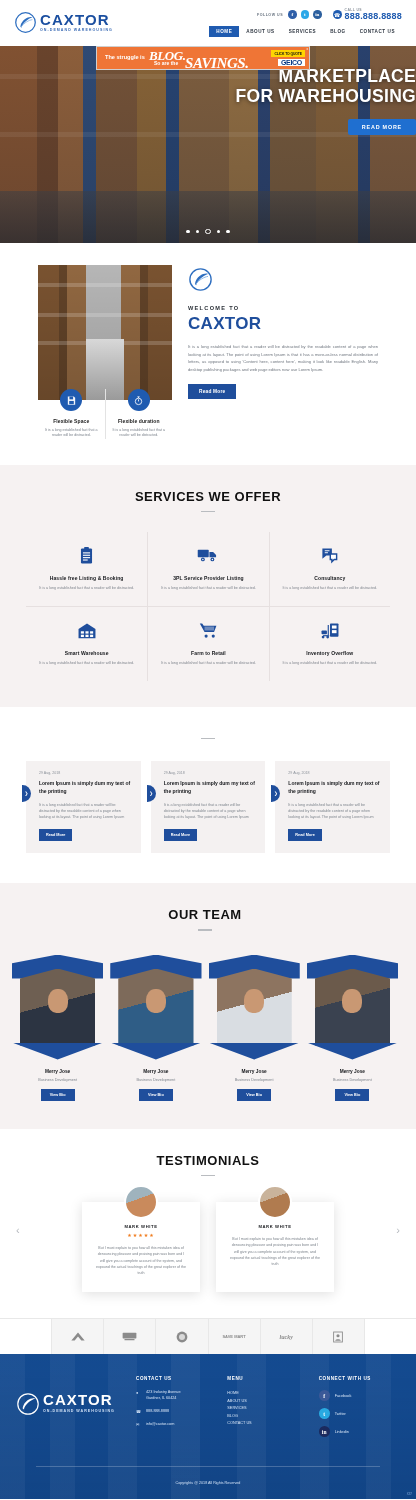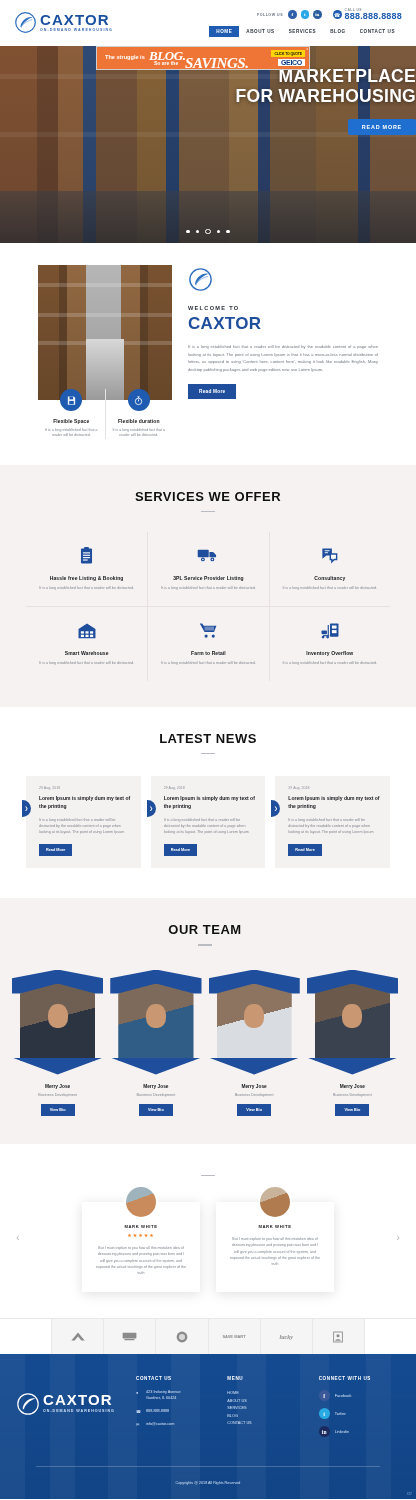--- a/index.html
+++ b/index.html
@@ -413,21 +413,20 @@
           </svg>
         </div>
         <div class="svc-t">Inventory Overflow</div>
         <div class="svc-d">It is a long established fact that a reader will be distracted.</div>
       </div>
 
     </div>
   </div>
 
   <div class="news">
-    <div class="sec-title">LATEST NEWS</div>
     <div class="sec-rule"></div>
     <div class="news-grid">
 
       <div class="news-card">
         <span class="news-arrow">❯</span>
         <div class="news-date">29 Aug, 2018</div>
         <div class="news-t">Lorem Ipsum is simply dum my text of the printing</div>
         <div class="news-p">It is a long established fact that a reader will be distracted by the readable content of a page when looking at its layout. The point of using Lorem Ipsum</div>
         <span class="news-btn">Read More</span>
       </div>
@@ -505,20 +504,21 @@
         </div>
         <div class="tm-name">Merry Jose</div>
         <div class="tm-role">Business Development</div>
         <span class="tm-btn">View Bio</span>
       </div>
 
     </div>
   </div>
 
   <div class="testi">
+    <div class="sec-title">TESTIMONIALS</div>
     <div class="sec-rule"></div>
     <span class="testi-nav l">‹</span>
     <span class="testi-nav r">›</span>
     <div class="testi-row">
 
       <div class="tc">
         <span class="tc-av av1"></span>
         <div class="tc-name">MARK WHITE</div>
         <div class="tc-stars">★★★★★</div>
         <div class="tc-p">But I must explain to you how all this mistaken idea of denouncing pleasure and praising pain was born and I will give you a complete account of the system, and expound the actual teachings of the great explorer of the truth</div>

